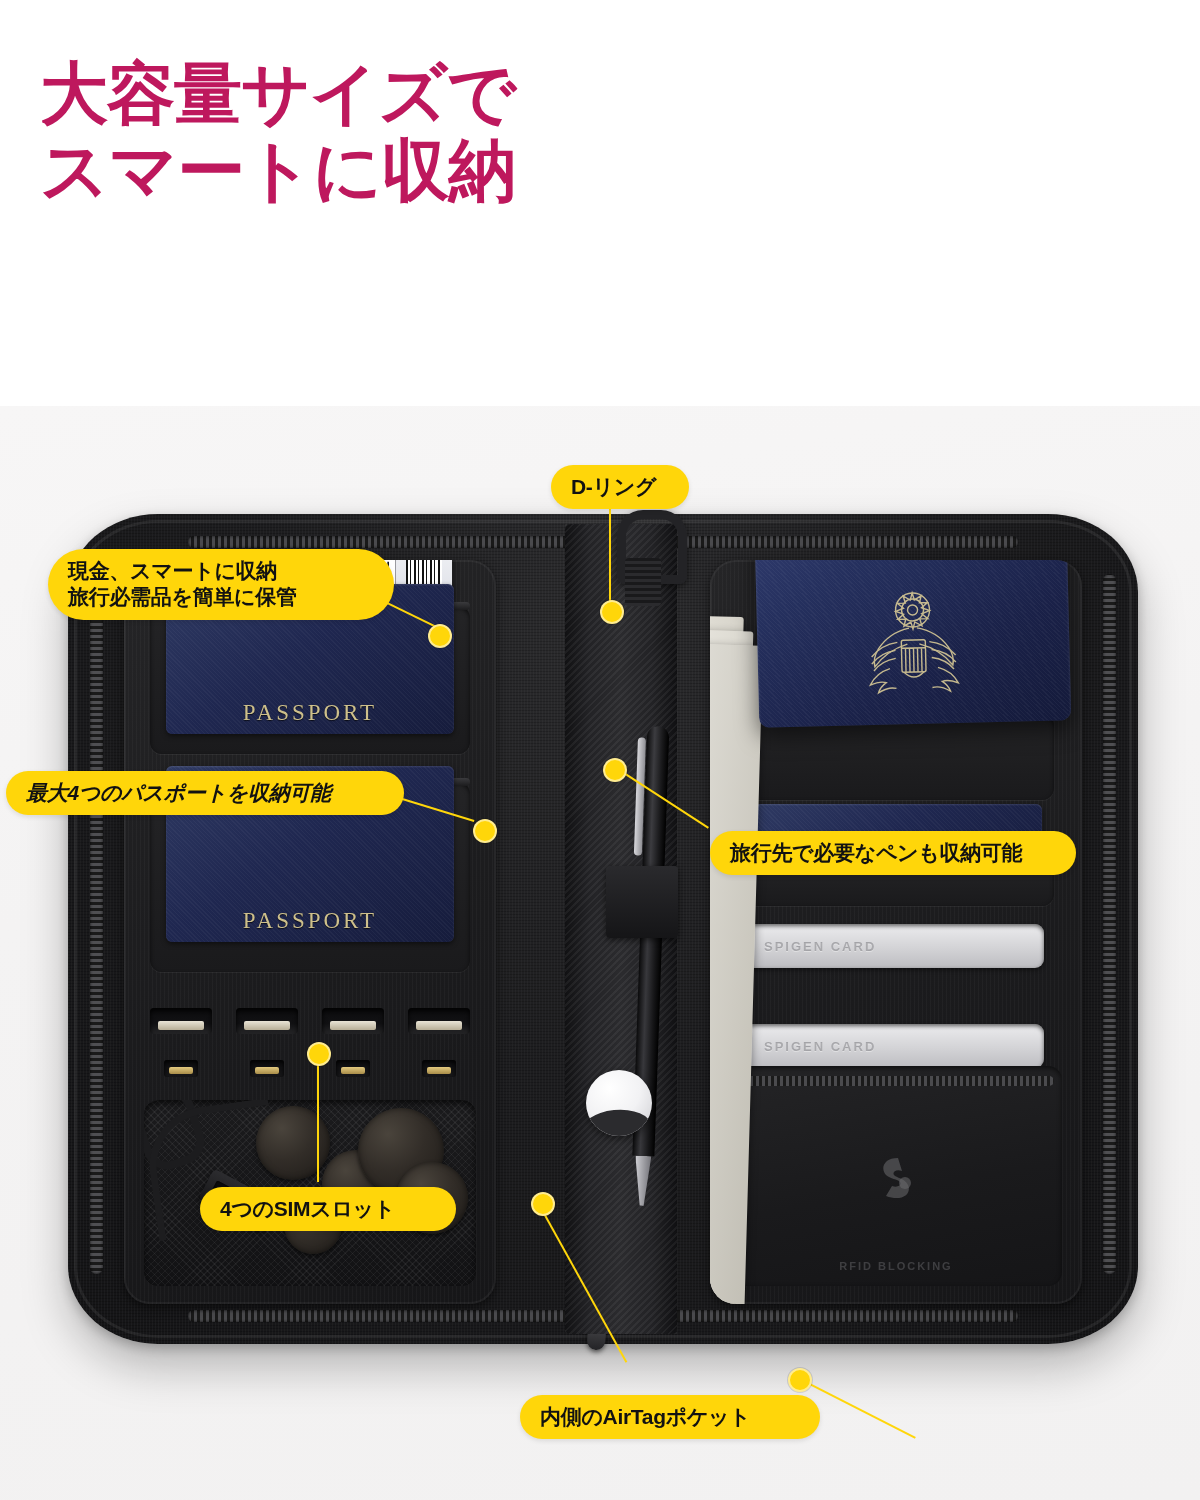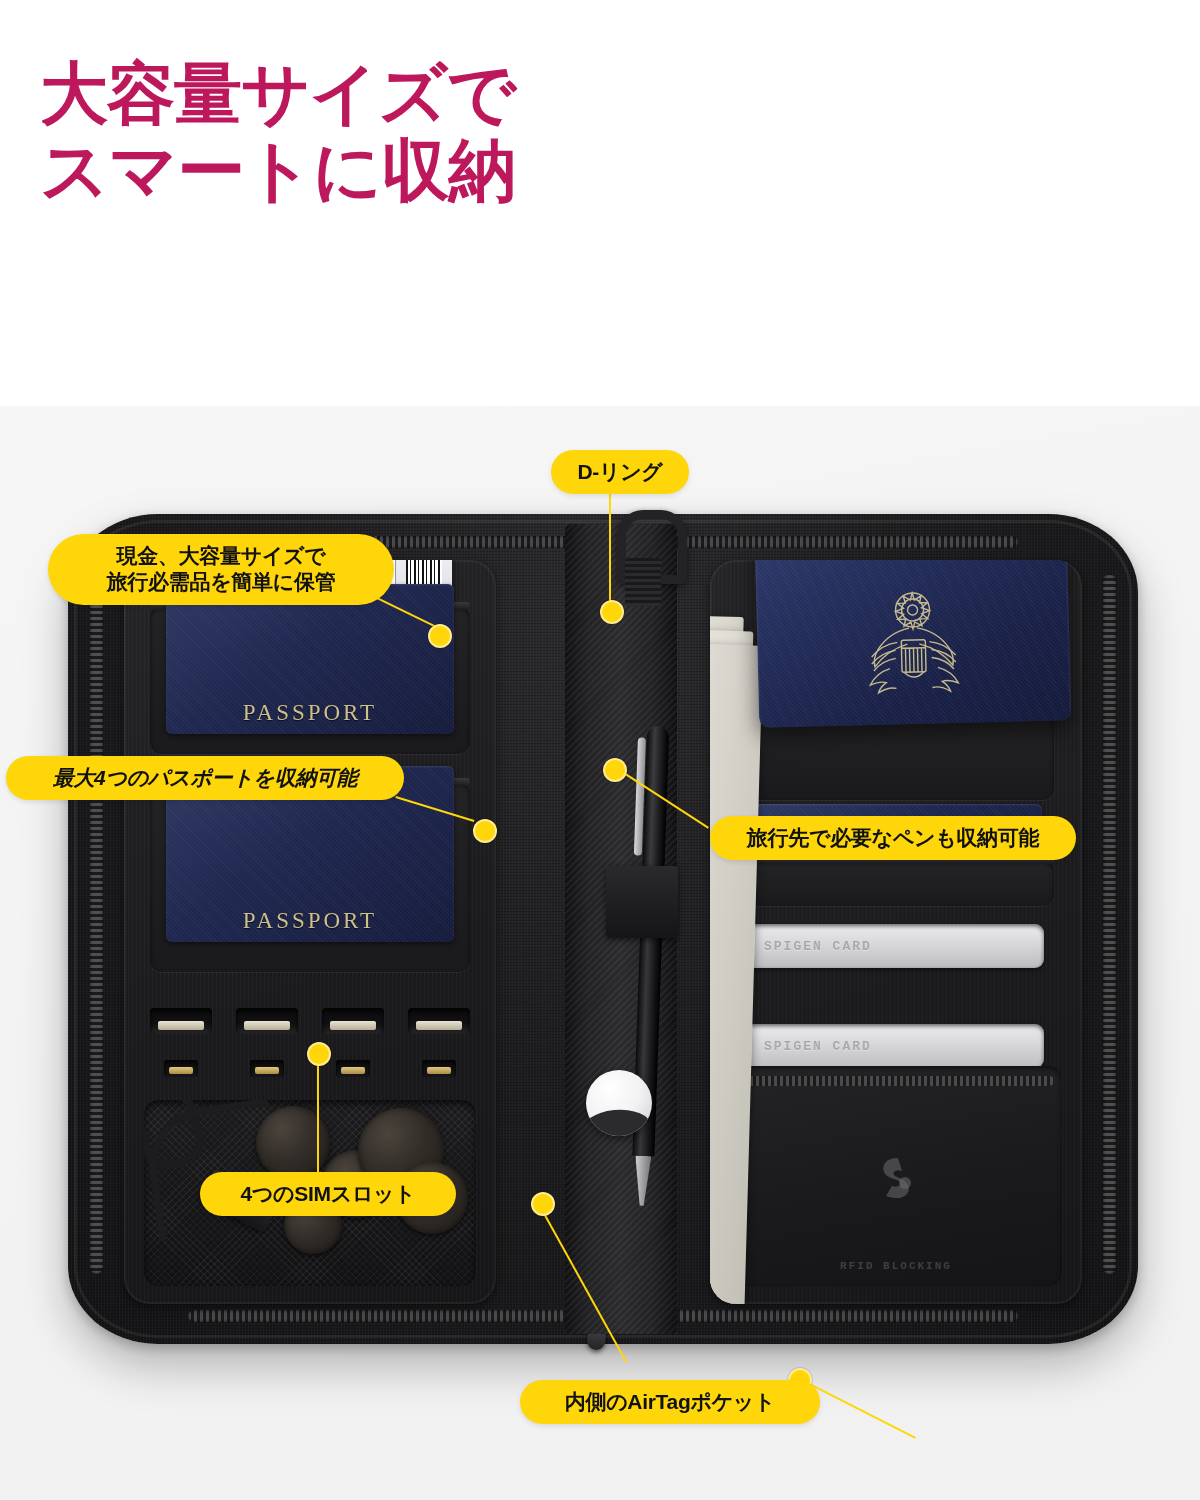--- a/index.html
+++ b/index.html
@@ -87,21 +87,21 @@
     background:linear-gradient(160deg,#252527 0%,#1b1b1d 55%,#161618 100%);
     border-radius:26px;
     box-shadow:inset 0 0 0 2px rgba(255,255,255,.05), 0 3px 10px rgba(0,0,0,.5);
     overflow:hidden;
   }
   .panel:before{
     content:"";position:absolute;inset:0;
     background:repeating-linear-gradient(90deg,rgba(255,255,255,.03) 0 1px,transparent 1px 4px);
   }
   .panel-left{left:56px;}
-  .panel-right{right:56px;font-family:Liberation Mono, monospace;}
+  .panel-right{right:56px;}
 
   
   .pocket{
     position:absolute;border-radius:12px;
     background:linear-gradient(180deg,#242426 0%,#1a1a1c 100%);
     box-shadow:inset 0 2px 4px rgba(0,0,0,.65), 0 1px 0 rgba(255,255,255,.06);
   }
   .pocket-lip{
     position:absolute;left:0;right:0;top:-4px;height:8px;border-radius:4px;
     background:linear-gradient(180deg,#3a3a3d,#1c1c1e);
@@ -314,23 +314,23 @@
     box-shadow:0 3px 9px rgba(0,0,0,.5);overflow:hidden;
   }
   .airtag:after{
     content:"";position:absolute;left:-6px;bottom:-14px;width:72px;height:40px;
     background:#2b2b2e;border-radius:50% 50% 0 0;transform:rotate(-6deg);
   }
 
   
   .pill{
     position:absolute;background:#FFD60A;color:#121212;
-    border-radius:999px;font-weight:bold;text-align:center;
+    border-radius:999px;font-weight:bold;
     padding:9px 20px;font-size:21px;line-height:1.26;white-space:pre-line;
-    box-shadow:0 2px 5px rgba(0,0,0,.10);z-index:40;letter-spacing:-0.3px;
+    box-shadow:0 2px 5px rgba(0,0,0,.10);z-index:40;letter-spacing:-0.3px;margin-top:15px;
   }
   .dot{
     position:absolute;width:20px;height:20px;border-radius:50%;
     background:#FFD60A;border:2px solid rgba(255,255,255,.55);
     box-shadow:0 0 0 1px rgba(0,0,0,.12);z-index:39;
   }
   .lead{
     position:absolute;height:0;border-top:2px solid #FFD60A;
     transform-origin:0 0;z-index:38;
   }
@@ -510,21 +510,21 @@
 
     <div class="dot" style="left:788px;top:962px;"></div>
     <div class="lead" style="left:800px;top:972px;width:130px;transform:rotate(27deg);"></div>
 
     <div class="dot" style="left:307px;top:636px;"></div>
     <div class="lead-v" style="left:317px;top:650px;height:126px;"></div>
 
     <div class="dot" style="left:531px;top:786px;"></div>
     <div class="lead" style="left:541px;top:800px;width:178px;transform:rotate(61deg);"></div>
 
-    <div class="pill" style="left:48px;top:128px;width:306px;">現金、大容量サイズで
+    <div class="pill" style="left:48px;top:128px;width:306px;">現金、スマートに収納
 旅行必需品を簡単に保管</div>
 
     <div class="pill" style="left:551px;top:44px;width:98px;">D-リング</div>
 
     <div class="pill" style="left:6px;top:350px;width:358px;font-style:italic;">最大4つのパスポートを収納可能</div>
 
     <div class="pill" style="left:710px;top:410px;width:326px;">旅行先で必要なペンも収納可能</div>
 
 
     <div class="pill" style="left:200px;top:766px;width:216px;">4つのSIMスロット</div>

